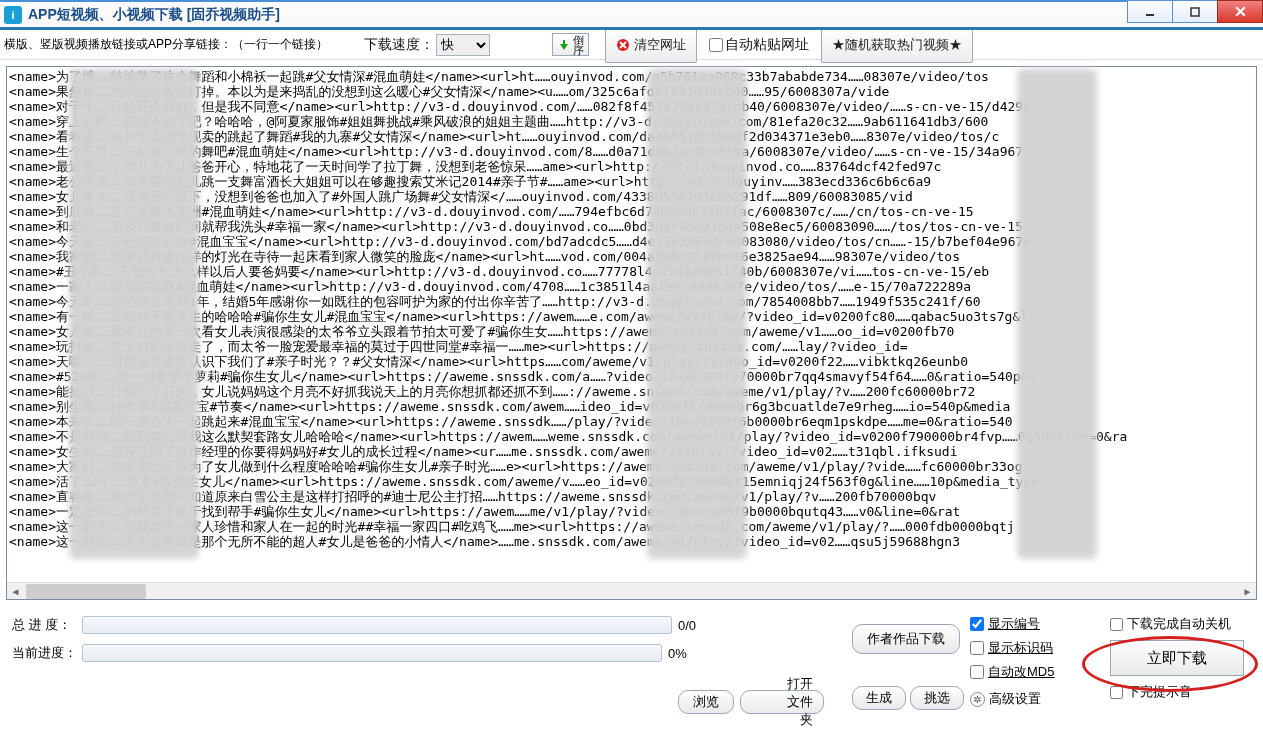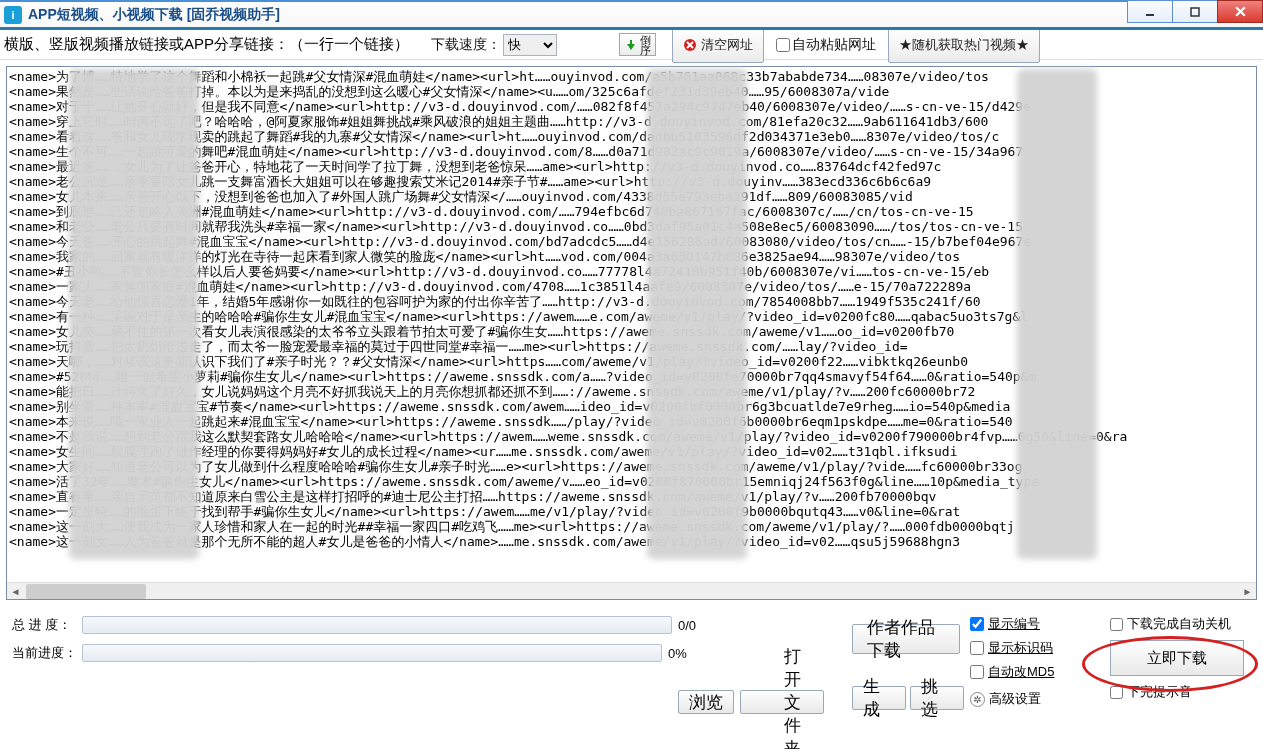--- a/index.html
+++ b/index.html
@@ -60,22 +60,22 @@
     background:#fff;
     border-bottom:1px solid #ddd;
     display:flex;
     align-items:center;
     padding:0 8px 0 4px;
     font-size:14px;
     color:#111;
     gap:2px;
     white-space:nowrap;
   }
-  .toolbar .instr { font-size:15px; color:#000; margin-right:20px;}
-  .toolbar .speed-label { margin-left:0;}
+  .toolbar .instr { font-size:12px; color:#000; margin-right:20px;}
+  .toolbar .speed-label { margin-left:14px;}
   .toolbar select {
     font-size:13px; height:22px; width:54px; border:1px solid #a8b2c0;
   }
   .tb-btn {
     height:36px;
     border:1px solid #9aa8bb;
     background:linear-gradient(#fefefe,#ececec);
     padding:0 10px;
     display:flex;align-items:center;justify-content:center;
     font-size:13px;
@@ -156,25 +156,25 @@
   }
   .row .pct { width:40px; text-align:left; padding-left:6px; font-size:13px;}
   .row input[type=text]{
     flex:1; height:22px; border:1px solid #a8b2c0; padding:0 4px;
     color:#9b9b9b; font-size:13px;
   }
   .btn {
     height:26px;
     border:1px solid #9aa8bb;
     background:linear-gradient(#fefefe,#e9e9e9);
-    font-size:17px;
+    font-size:13px;
     padding:0 14px;
-    border-radius:2px;
+    border-radius:10px;
     cursor:pointer;
-    display:flex;align-items:center;justify-content:center;
+    display:flex;align-items:center;justify-content:center;text-align:right;
   }
   .btn.small { height:24px; padding:0 10px;}
   .btn15 { width:54px;}
 
   .opts {
     position:absolute;
     left:970px; top:614px;
     display:flex; flex-direction:column; gap:4px;
     font-size:13px;
   }

